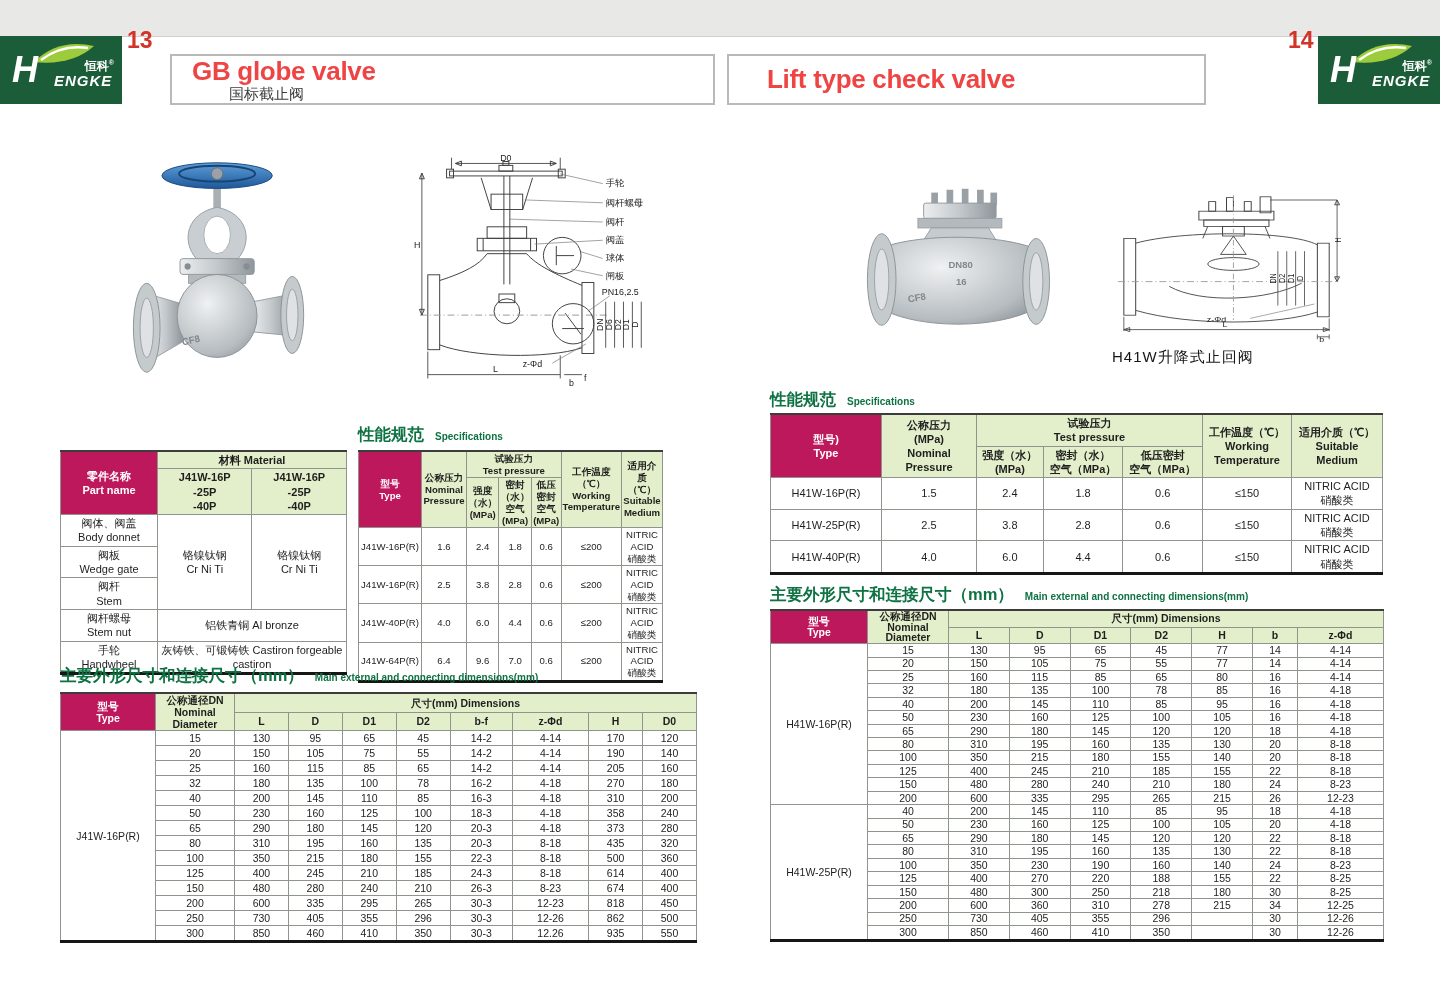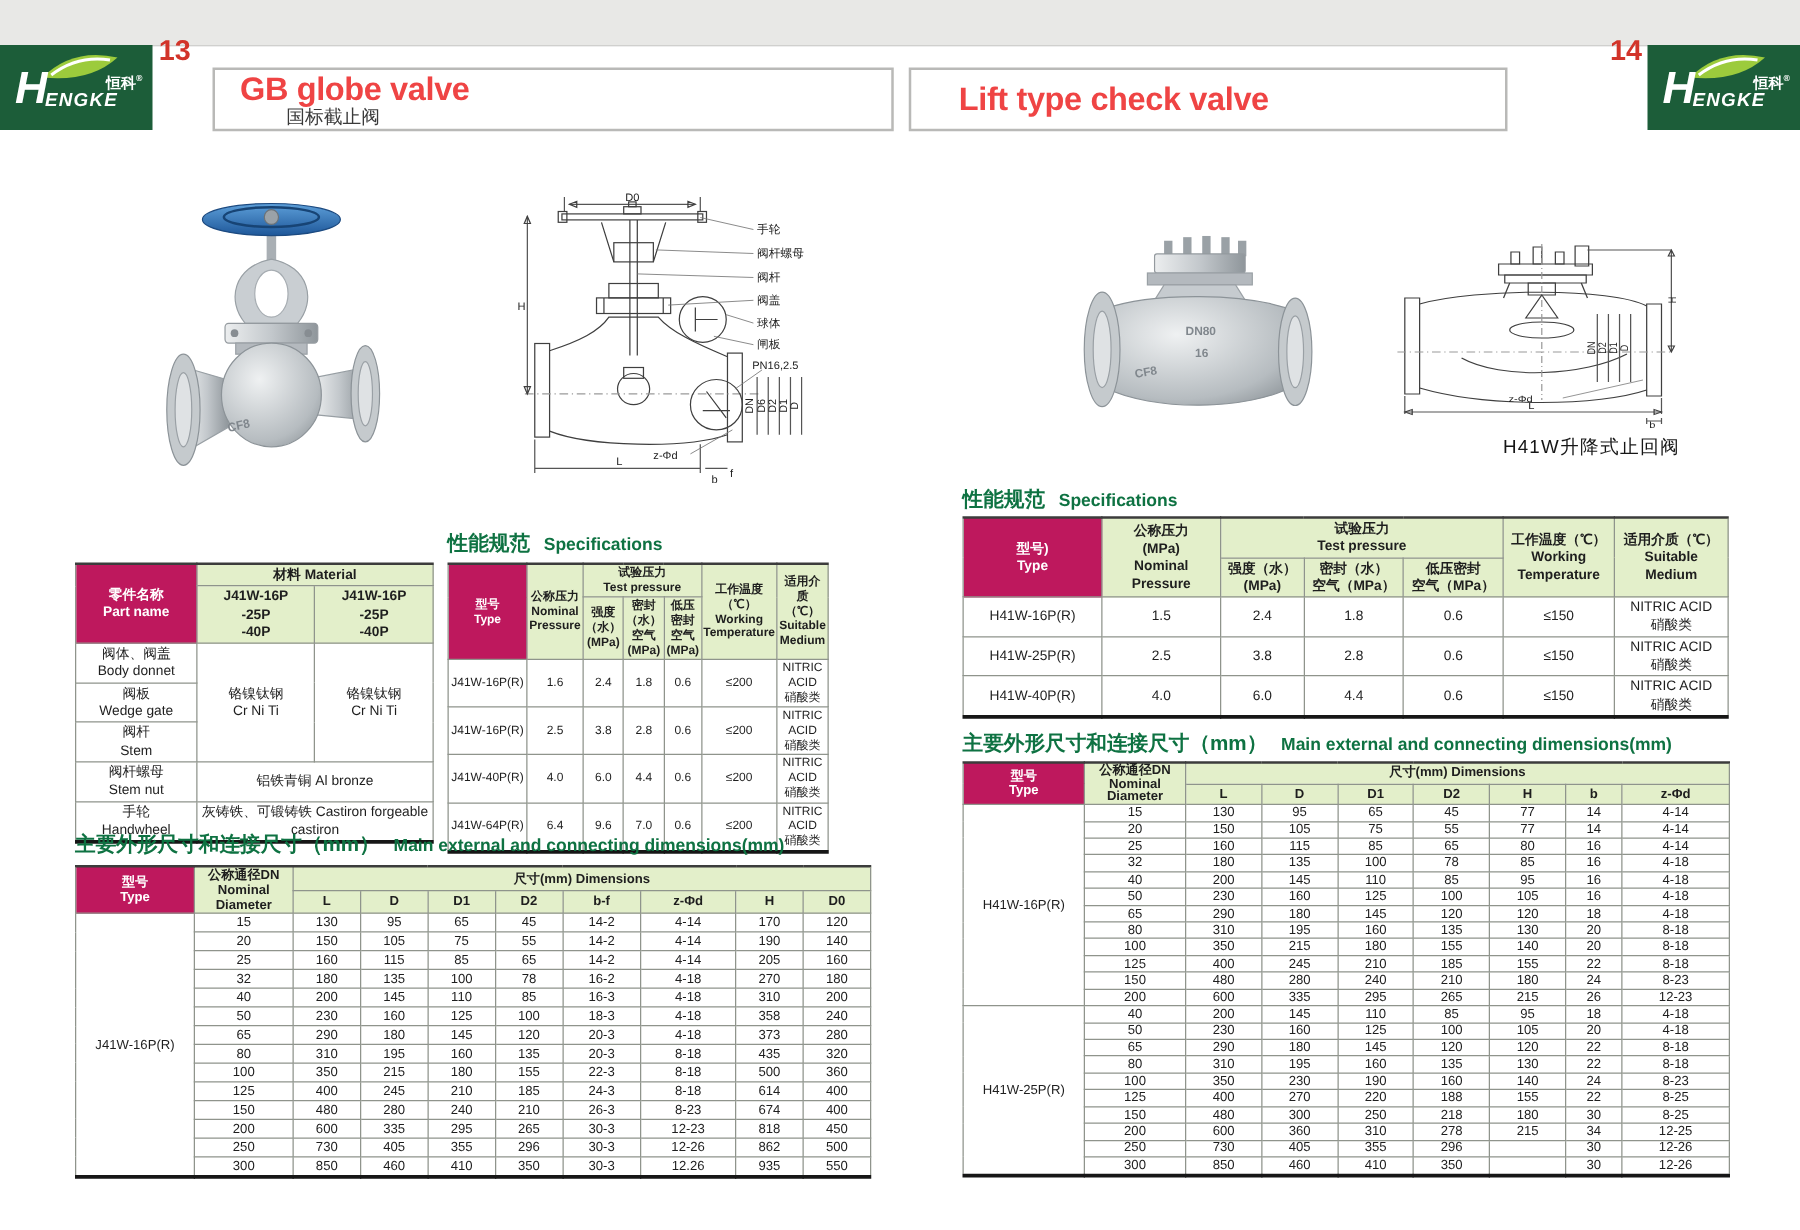--- a/index.html
+++ b/index.html
@@ -6,33 +6,33 @@
   .canvas{position:relative;width:1440px;height:984px;background:#ffffff;overflow:hidden;
           font-family:"Liberation Sans",sans-serif;-webkit-font-smoothing:antialiased;}
   .abs{position:absolute;}
   .topstrip{position:absolute;left:0;top:0;width:1440px;height:36px;background:#e8e8e6;border-bottom:1px solid #d0d0ce;}
 
   
   .logo-box{position:absolute;width:122px;height:68px;background:#1c5d39;}
   .logo-inner{position:relative;width:100%;height:100%;color:#fff;}
   .logo-leaf{position:absolute;left:28px;top:4px;}
   .logo-h{position:absolute;left:12px;top:16px;font-size:36px;font-weight:bold;font-style:italic;line-height:36px;}
-  .logo-rest{position:absolute;left:36px;top:36px;font-size:15px;font-weight:bold;font-style:italic;letter-spacing:1px;}
+  .logo-rest{position:absolute;left:54px;top:36px;font-size:15px;font-weight:bold;font-style:italic;letter-spacing:1px;}
   .logo-cn{position:absolute;right:8px;top:22px;font-size:12px;font-weight:bold;}
   .logo-cn sup{font-size:7px;}
   .pagenum{position:absolute;font-size:23px;font-weight:bold;color:#d2342a;line-height:23px;}
   .title-box{position:absolute;height:51px;border:2px solid #b9b9b7;background:#fff;box-sizing:border-box;
              display:flex;flex-direction:column;justify-content:center;padding-left:20px;}
   .title-en{font-size:26px;font-weight:bold;color:#ef4444;line-height:27px;letter-spacing:-0.3px;}
   .title-zh{font-size:15px;color:#3a3a3a;line-height:17px;margin-left:37px;}
 
   
   .heading{position:absolute;white-space:nowrap;color:#0e7242;}
   .heading .zh{font-weight:bold;font-size:16.5px;margin-right:11px;}
-  .heading .en{font-weight:bold;font-size:14px;}
+  .heading .en{font-weight:bold;font-size:10px;}
 
   
   .tbl table{width:100%;height:100%;border-collapse:collapse;
              border-top:2px solid #3c3c3c;border-bottom:3px solid #161616;
              border-left:1px solid #5c5c5c;border-right:1px solid #5c5c5c;}
   .tbl th,.tbl td{border:1px solid #8f948c;text-align:center;vertical-align:middle;color:#1e1e1e;padding:1px 2px;}
   .tbl th{background:#e3efca;font-weight:bold;}
   .tbl th.hdk{background:#be185d;color:#ffffff;}
   .mat th,.mat td{font-size:11px;line-height:1.3;}
   .specL th,.specL td{font-size:9.6px;line-height:1.22;padding:1px;}
@@ -52,21 +52,21 @@
   .dimsR thead tr:first-child th:nth-child(2){width:76px;}
 
   
   svg text{font-family:"Liberation Sans",sans-serif;fill:#222;}
   .ln path,.ln rect,.ln circle,.ln ellipse{stroke:#3f3f3f;fill:none;stroke-width:1;}
   .ln .cl{stroke:#9a9a9a;stroke-dasharray:7 3 1 3;}
   .ln .dim{stroke:#555;}
   .ln .ldr{stroke:#777;stroke-width:0.7;}
   .dt{font-size:9px;}
   .dtc{font-size:9.5px;}
-  .cap{position:absolute;font-size:15px;color:#161616;text-align:right;letter-spacing:1px;}
+  .cap{position:absolute;font-size:15px;color:#161616;text-align:left;letter-spacing:1px;}
   .mark{font-size:10px;font-weight:bold;fill:#80878d;}
 </style>
 </head>
 <body>
 
 <div class="canvas">
   <div class="topstrip"></div>
 
   <div class="logo-box" style="left:0;top:36px">
     <div class="logo-inner">

